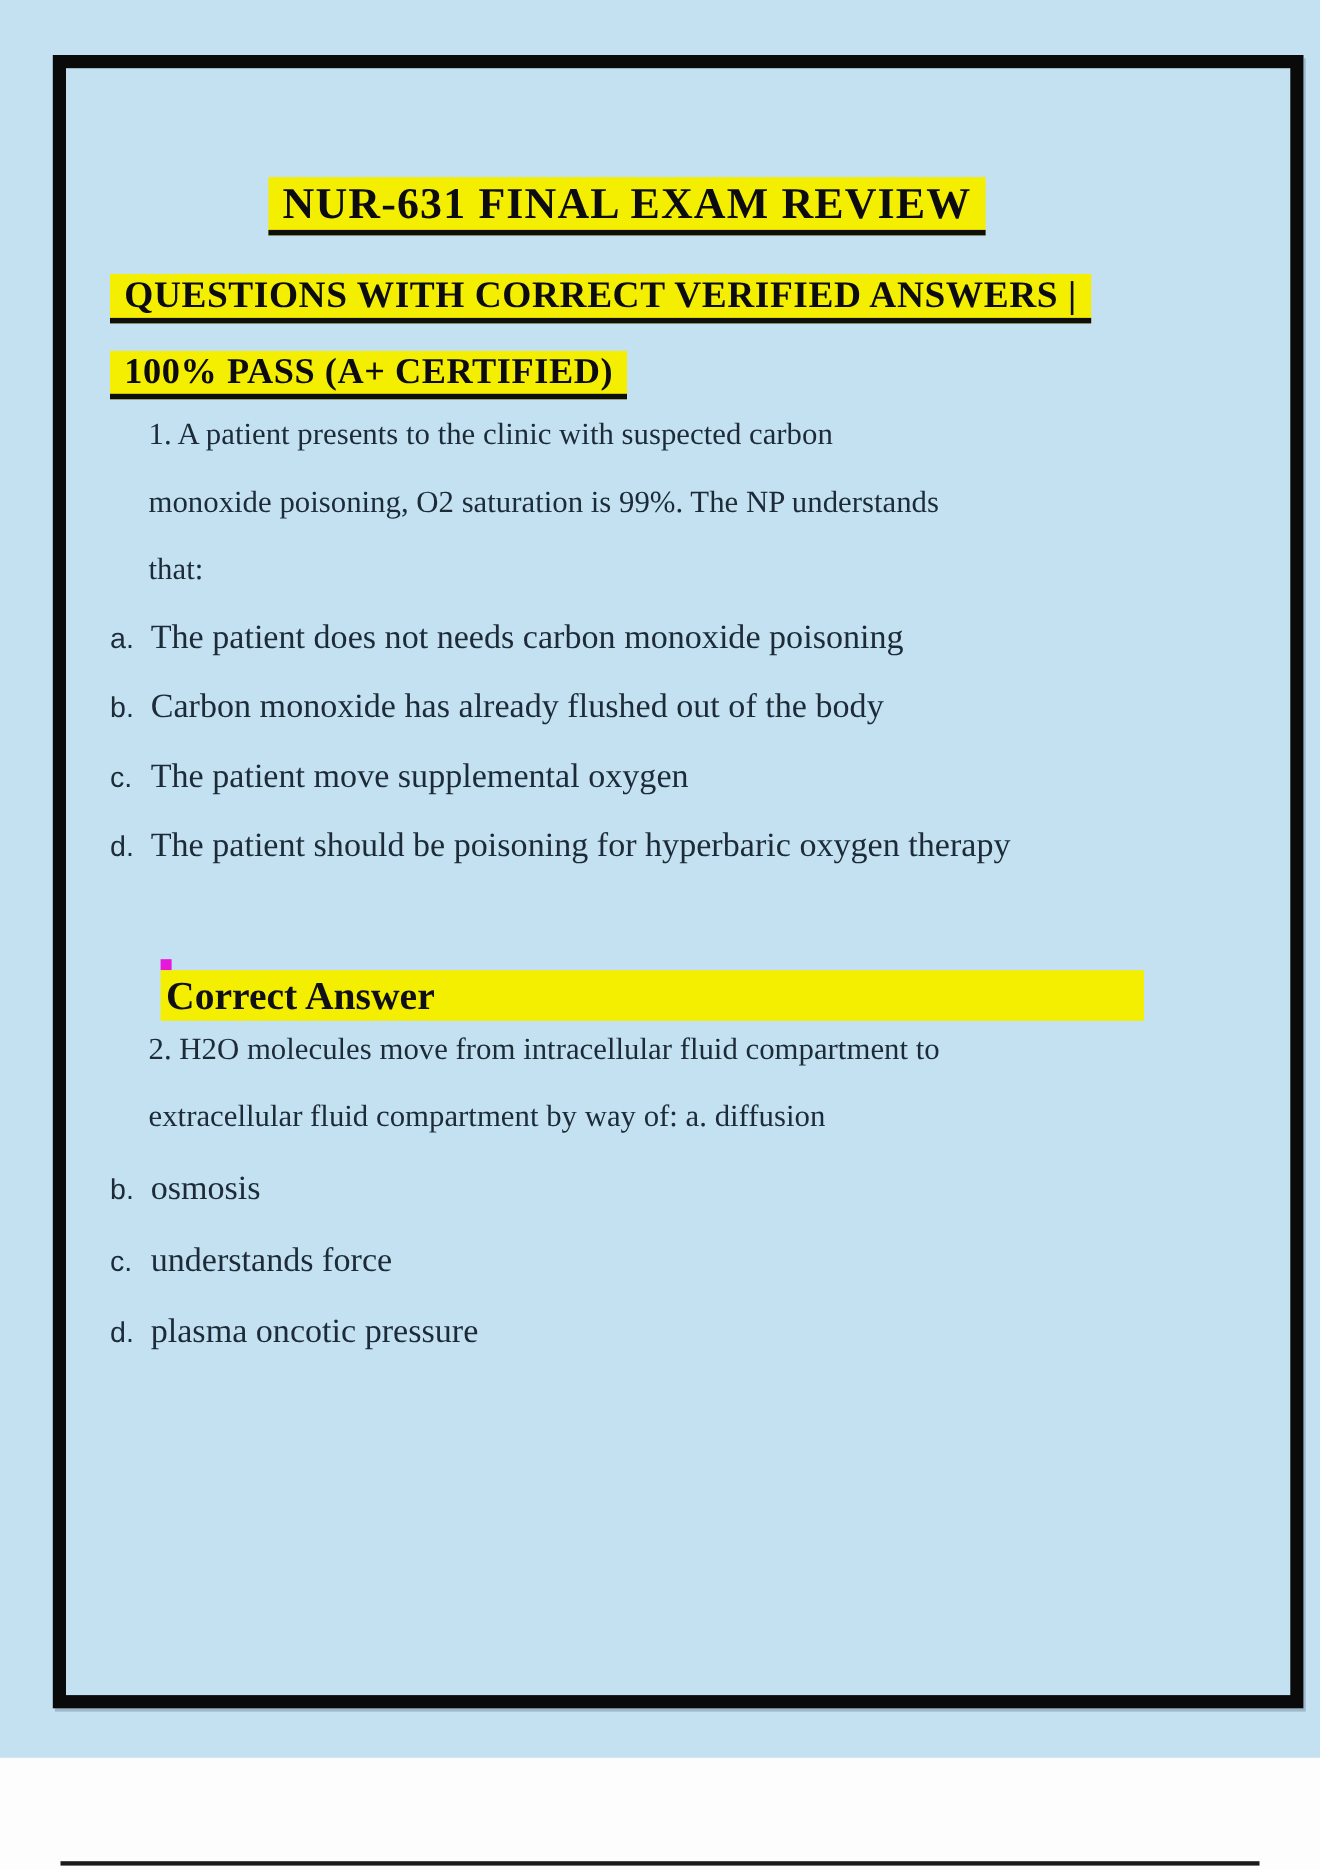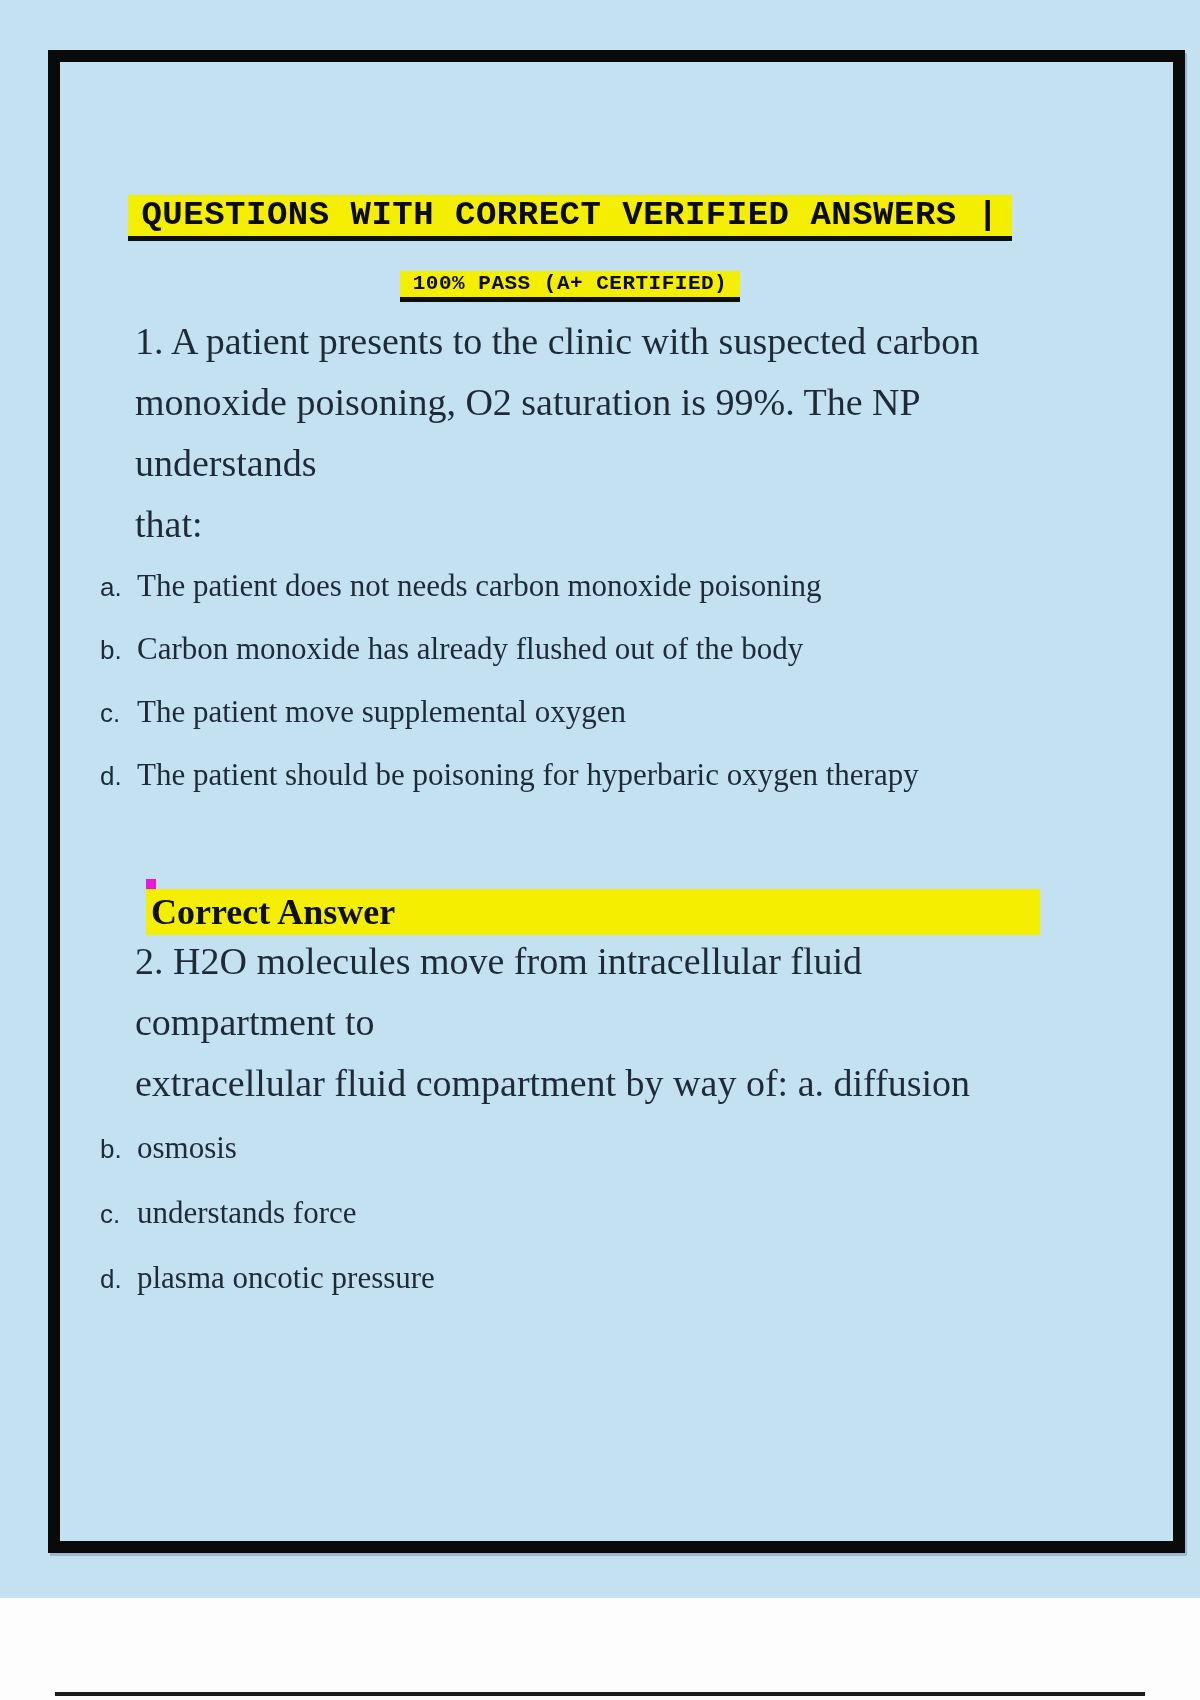--- a/index.html
+++ b/index.html
@@ -25,34 +25,34 @@
     width:100%;height:100%;
     padding:96px 133px 0 40px;
     color:var(--text_dark,#1d2b39);
   }
   .h1{
     margin:0;text-align:center;
     font-size:40px;font-weight:bold;letter-spacing:1px;
     line-height:54px;color:var(--title_black,#0c0c10);
   }
   .h2{
-    margin:34px 0 0 0;text-align:center;
+    margin:34px 0 0 0;text-align:left;
     font-size:34px;font-weight:bold;letter-spacing:.5px;
-    line-height:46px;color:var(--title_black,#0c0c10);font-family:Liberation Mono, monospace;
+    line-height:46px;color:var(--title_black,#0c0c10);
   }
-  .h2b{margin-top:24px;font-size:21px;line-height:44px;}
+  .h2b{margin-top:24px;font-size:33px;line-height:44px;}
   .hl{
     background:var(--highlight_yellow,#f4ef00);
     padding:1px 13px 2px 13px;
     box-decoration-break:clone;
   }
   .hl-u{border-bottom:5px solid #0e0e0e;}
   .para{
     margin:5px 0 0 35px;
-    font-size:38px;line-height:61px;
+    font-size:28px;line-height:61px;
   }
   .para.q2{margin-top:6px;}
   .opts{margin:0;}
   .opt{display:flex;align-items:baseline;line-height:62px;}
   .opts2 .opt{line-height:63px;}
   .opts2{margin-top:2px;}
   .opt .letter{
     flex:0 0 37px;
     font-family:"Liberation Sans", sans-serif;
     font-size:26px;
@@ -83,20 +83,21 @@
 </style>
 </head>
 <body>
 
 <div class="page">
   <div class="paper-blue"></div>
 
   <div class="frame">
     <div class="content">
 
+      <h1 class="h1"><span class="hl hl-u">NUR-631 FINAL EXAM REVIEW</span></h1>
 
       <div class="h2"><span class="hl hl-u">QUESTIONS WITH CORRECT VERIFIED ANSWERS |</span></div>
 
       <div class="h2 h2b"><span class="hl hl-u">100% PASS (A+ CERTIFIED)</span></div>
 
       <div class="para q1">
         <div>1. A patient presents to the clinic with suspected carbon</div>
         <div>monoxide poisoning, O2 saturation is 99%. The NP understands</div>
         <div>that:</div>
       </div>

